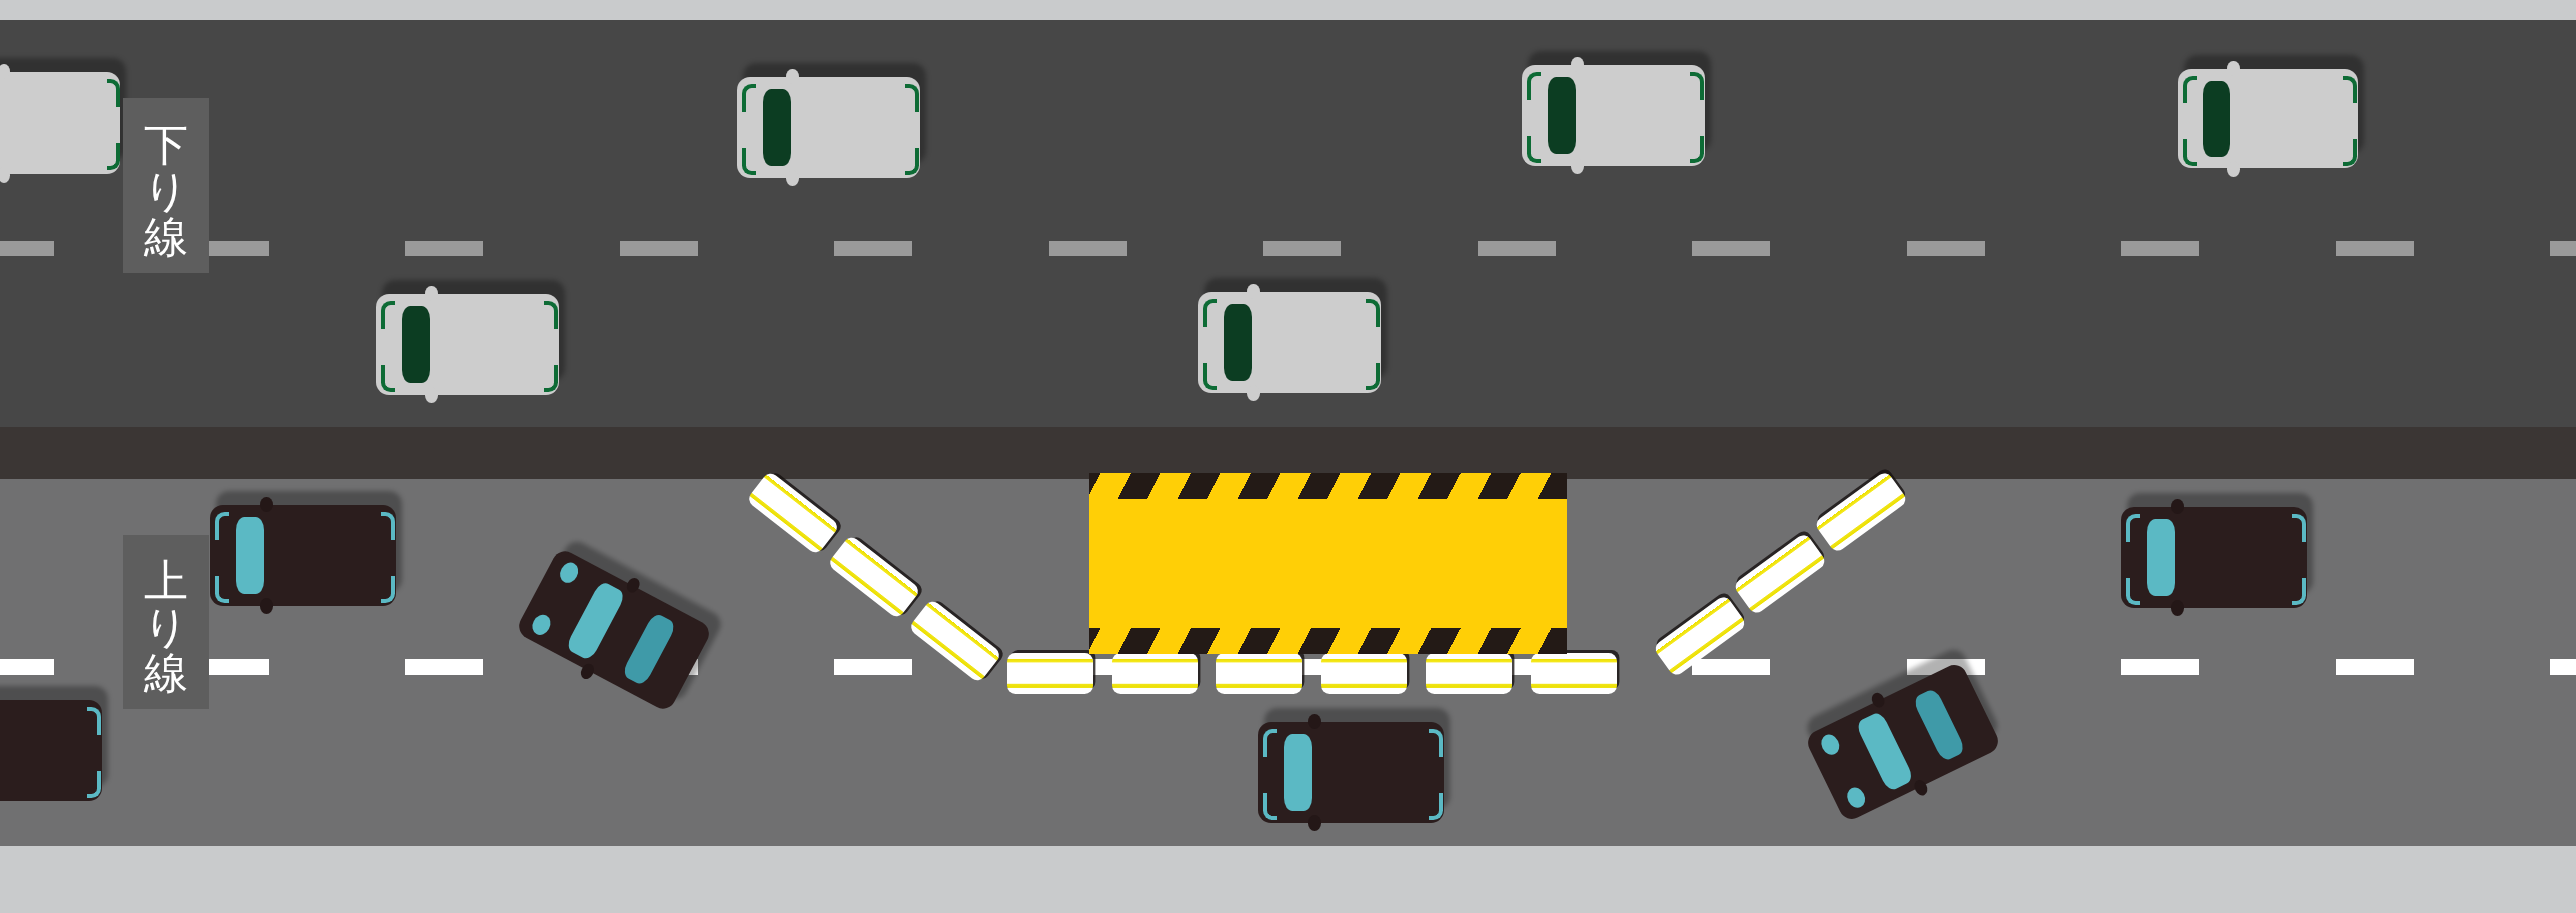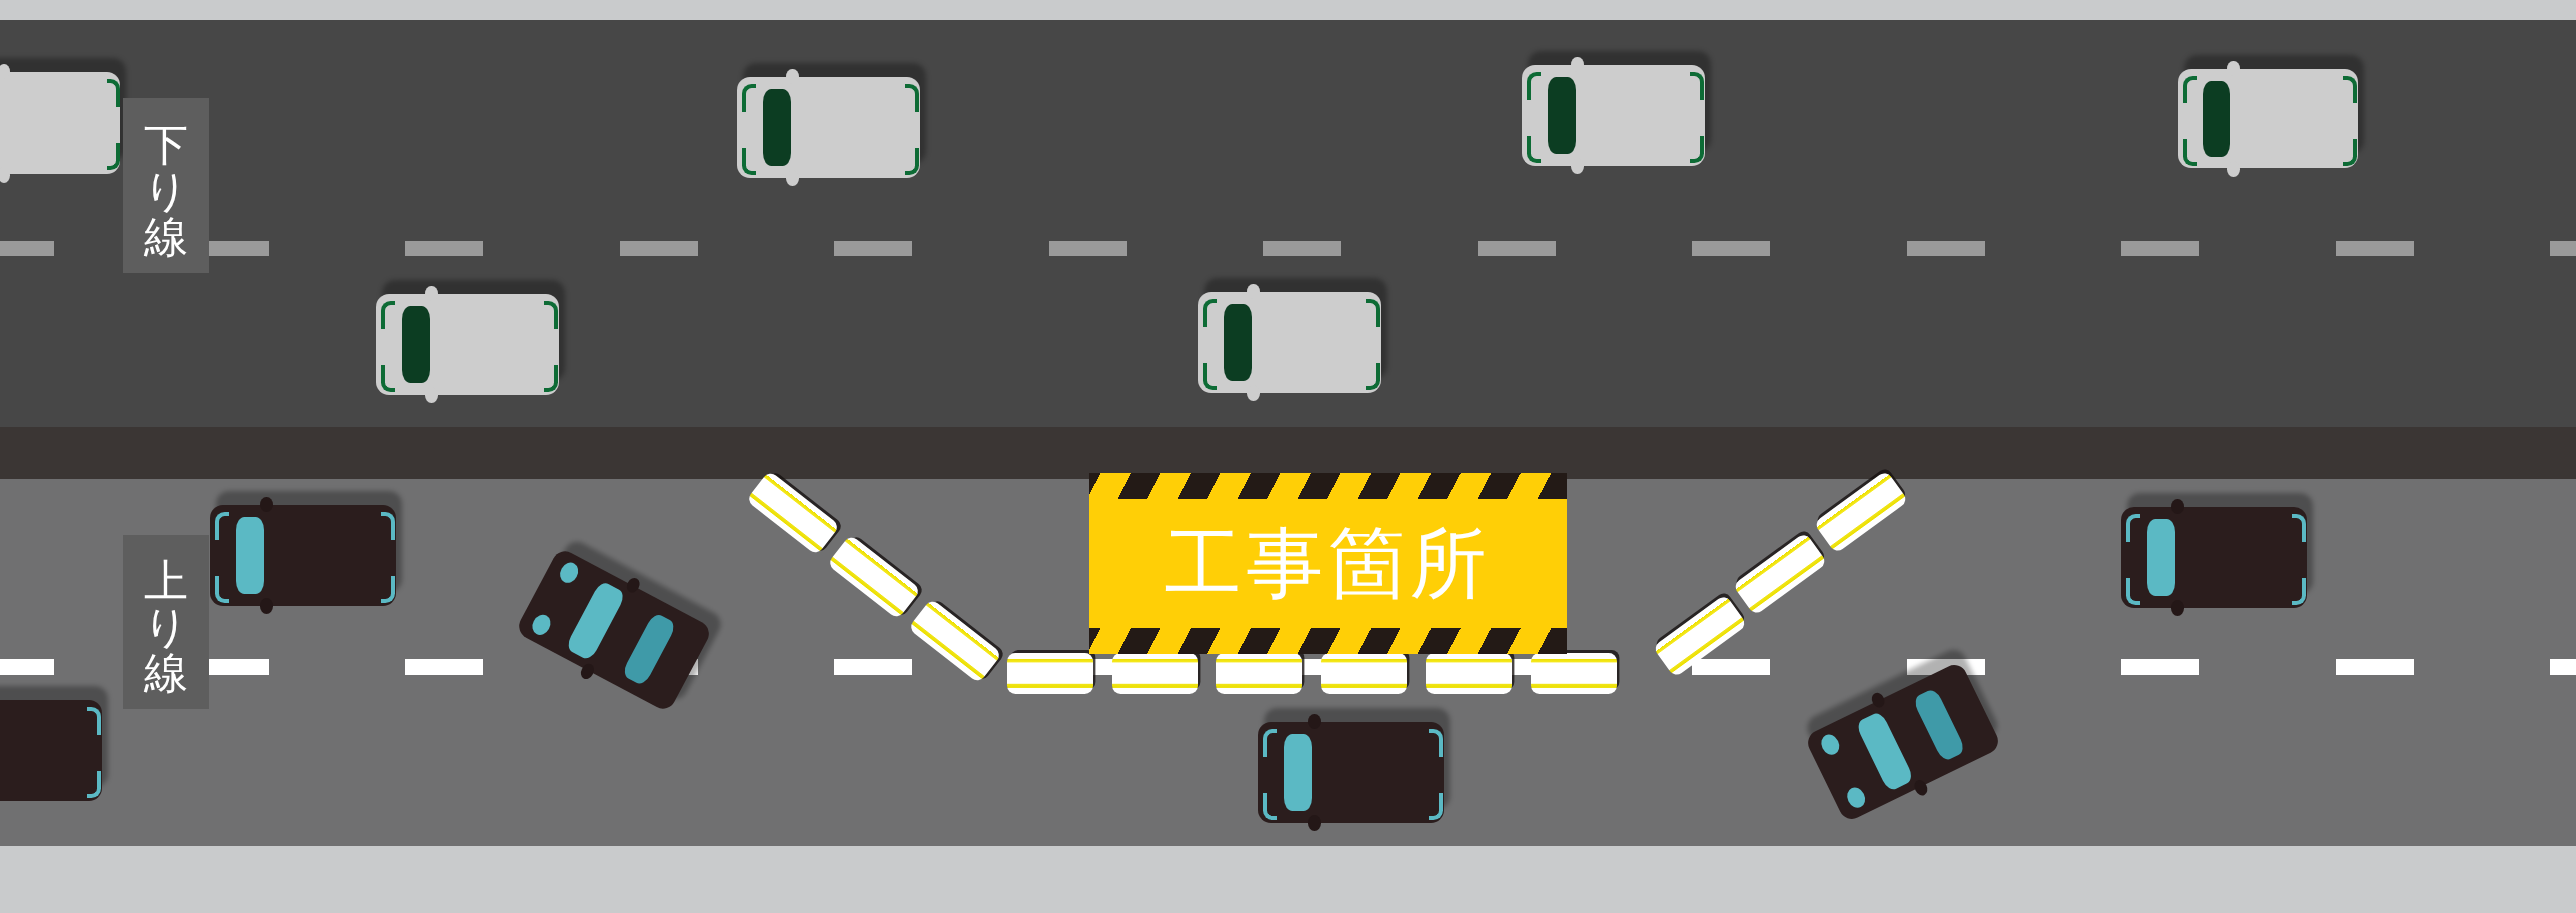--- a/index.html
+++ b/index.html
@@ -377,21 +377,20 @@
       <div class="barrier" style="left: 1321px; top: 653px; width: 86px; height: 41px;"></div>
       <div class="barrier" style="left: 1426px; top: 653px; width: 86px; height: 41px;"></div>
       <div class="barrier" style="left: 1531px; top: 653px; width: 86px; height: 41px;"></div>
       <div class="barrier" style="left: 1655px; top: 617px; width: 90px; height: 38px; transform: rotate(-36deg);"></div>
       <div class="barrier" style="left: 1735px; top: 555px; width: 90px; height: 38px; transform: rotate(-36deg);"></div>
       <div class="barrier" style="left: 1816px; top: 493px; width: 90px; height: 38px; transform: rotate(-36deg);"></div>
     </div>
 
   <div id="construction-sign">
     <div class="hazard-strip" id="hazard-top"></div>
-    <div id="sign-label">工事箇所</div>
     <div class="hazard-strip" id="hazard-bottom"></div>
   </div>
 
   <div class="lane-plate" id="plate-outbound">
     <span class="glyph">下</span>
     <span class="glyph">り</span>
     <span class="glyph">線</span>
   </div>
 
   <div class="lane-plate" id="plate-inbound">

